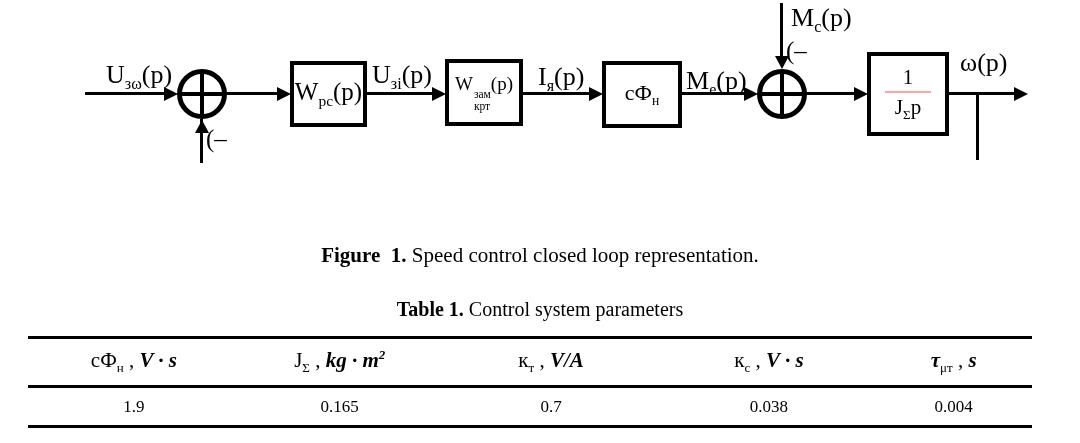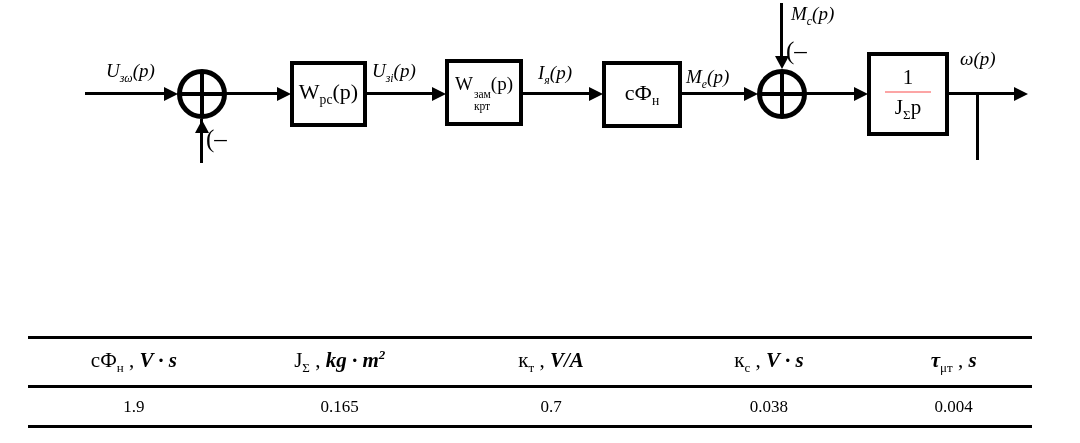--- a/index.html
+++ b/index.html
@@ -13,21 +13,21 @@
   .arr-u{position:absolute;width:0;height:0;border-left:7px solid transparent;
          border-right:7px solid transparent;border-bottom:13px solid #000;}
   .arr-d{position:absolute;width:0;height:0;border-left:7px solid transparent;
          border-right:7px solid transparent;border-top:13px solid #000;}
   .sum{position:absolute;width:50px;height:50px;border:5px solid #000;border-radius:50%;
        box-sizing:border-box;background:#fff;}
   .sj-h{position:absolute;left:0;right:0;top:50%;margin-top:-2px;height:4px;background:#000;}
   .sj-v{position:absolute;top:0;bottom:0;left:50%;margin-left:-2px;width:4px;background:#000;}
   .block{position:absolute;border:4px solid #000;background:#fff;box-sizing:border-box;
          display:flex;align-items:center;justify-content:center;white-space:nowrap;}
-  .siglabel{position:absolute;font-size:19px;white-space:nowrap;font-style:italic;}
+  .siglabel{position:absolute;font-size:26px;white-space:nowrap;}
   sub{font-size:0.62em;}
   sup{font-size:0.62em;}
   .stack{display:inline-flex;flex-direction:column;font-size:11.5px;line-height:1.05;
          vertical-align:-8px;text-align:left;margin-left:1px;}
   .neg{position:absolute;font-size:25px;line-height:1;white-space:nowrap;}
   .frac{text-align:center;line-height:1.15;}
   .frac .num{display:block;padding:0 10px 2px;}
   .frac .den{display:block;border-top:2px solid #fca5a5;padding:2px 10px 0;}
   
   .caption{position:absolute;left:0;width:1080px;text-align:center;white-space:pre-wrap;}
@@ -78,21 +78,21 @@
     <div class="sum" style="left:757px;top:69px;">
       <div class="sj-h"></div>
       <div class="sj-v"></div>
     </div>
     <div class="vline" style="left:780px;top:3px;height:54px;"></div>
     <div class="arr-d" style="left:775px;top:56px;"></div>
     <div class="neg" style="left:786px;top:38px;">(–</div>
 
     <div class="vline" style="left:976px;top:95px;height:65px;"></div>
 
-    <div class="block" style="left:290px;top:61px;width:77px;height:66px;font-size:22px;">
+    <div class="block" style="left:290px;top:61px;width:77px;height:66px;font-size:25px;">
       <span><span>W</span><sub>рс</sub><span>(p)</span></span>
     </div>
 
     <div class="block" style="left:445px;top:59px;width:78px;height:67px;font-size:19px;">
       <span><span>W</span><span class="stack">
             <span>зам</span>
             <span>крт</span>
           </span><span>(p)</span></span>
     </div>
 
@@ -120,21 +120,23 @@
       <span>M</span><sub>e</sub><span>(p)</span>
     </div>
     <div class="siglabel" style="left:791px;top:3px;">
       <span>M</span><sub>c</sub><span>(p)</span>
     </div>
     <div class="siglabel" style="left:960px;top:48px;">
       <span>ω</span><sub></sub><span>(p)</span>
     </div>
   </div>
 
+  <div class="caption figcap"><b>Figure  1.</b><span> Speed control closed loop representation.</span></div>
 
+  <div class="caption tabcap"><b>Table 1.</b><span> Control system parameters</span></div>
 
   <div class="tblwrap">
     <table class="params">
       <colgroup>
         <col style="width:21.1%">
           <col style="width:19.9%">
           <col style="width:22.2%">
           <col style="width:21.2%">
           <col style="width:15.6%">
       </colgroup>

